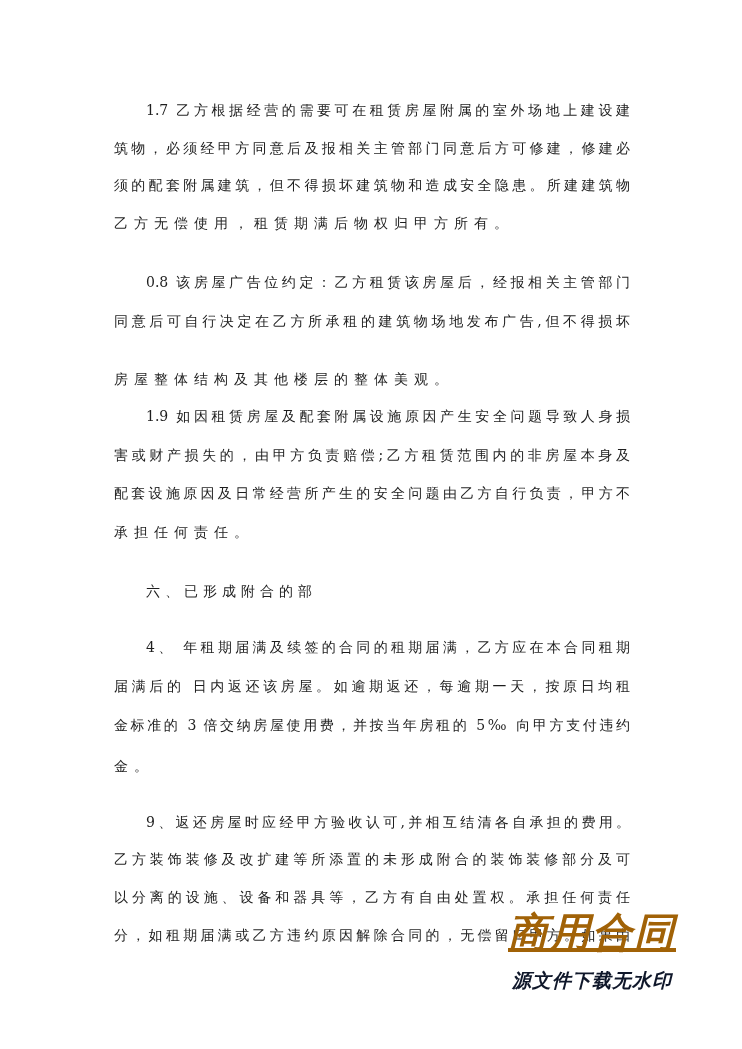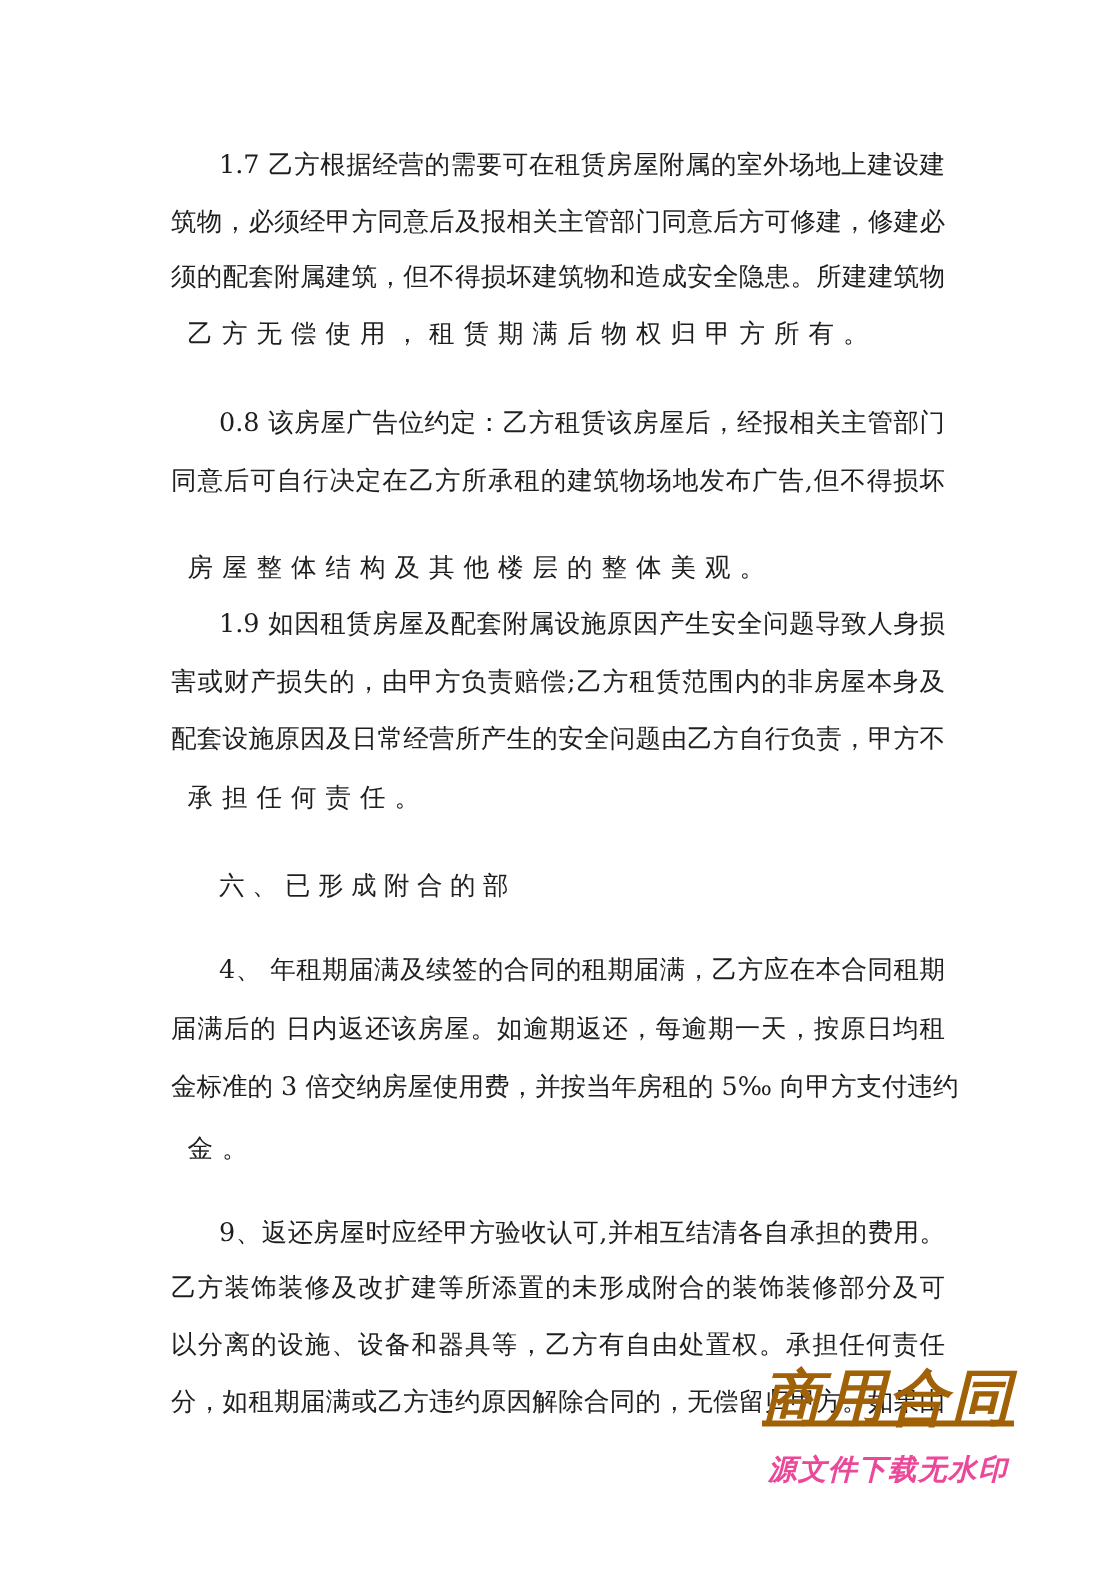--- a/index.html
+++ b/index.html
@@ -1,33 +1,33 @@
 <!DOCTYPE html>
 <html><head>
   <meta charset="utf-8">
   <style>
     html, body { margin: 0; padding: 0; background: #ffffff; }
     body { width: 742px; height: 1049px; position: relative; overflow: hidden;
            font-family: "DejaVu Serif", "Liberation Serif", serif; color: #1e1e1e; }
     .page { position: absolute; left: 0; top: 0; width: 742px; height: 1049px; background: #fff; }
     .line { position: absolute; left: 114px; width: 516px; height: 22px; line-height: 22px;
-            font-size: 17px; white-space: nowrap; text-align: justify; text-align-last: justify;
+            font-size: 14px; white-space: nowrap; text-align: justify; text-align-last: justify;
             letter-spacing: 0px; }
     .line.indent { left: 146px; width: 484px; }
-    .line.last { text-align-last: left; margin-left: 11px; }
+    .line.last { text-align-last: left; }
     .line.last.wide { letter-spacing: 6px; }
     .line.heading { text-align-last: left; letter-spacing: 5px; }
     .watermark { position: absolute; left: 508px; top: 908px; width: 180px; height: 90px;
                  pointer-events: none; }
     .wm-big { position: absolute; left: 0; top: 0; width: 180px; font-family: "DejaVu Sans", sans-serif;
               font-weight: bold; font-style: italic; font-size: 40px; line-height: 48px;
               color: #a16207; letter-spacing: 2px; white-space: nowrap; text-decoration: underline; }
     .wm-small { position: absolute; left: 4px; top: 60px; font-family: "DejaVu Sans", sans-serif;
                 font-weight: bold; font-style: italic; font-size: 19px; line-height: 24px;
-                color: #ec4899; letter-spacing: 1px; white-space: nowrap; }
+                color: #0f172a; letter-spacing: 1px; white-space: nowrap; }
   </style>
 </head>
 <body>
 
 <div class="page">
 
   <div>
     <div class="line indent" style="top:99px">1.7 乙方根据经营的需要可在租赁房屋附属的室外场地上建设建</div>
     <div class="line" style="top:137px">筑物，必须经甲方同意后及报相关主管部门同意后方可修建，修建必</div>
     <div class="line" style="top:174px">须的配套附属建筑，但不得损坏建筑物和造成安全隐患。所建建筑物</div>

